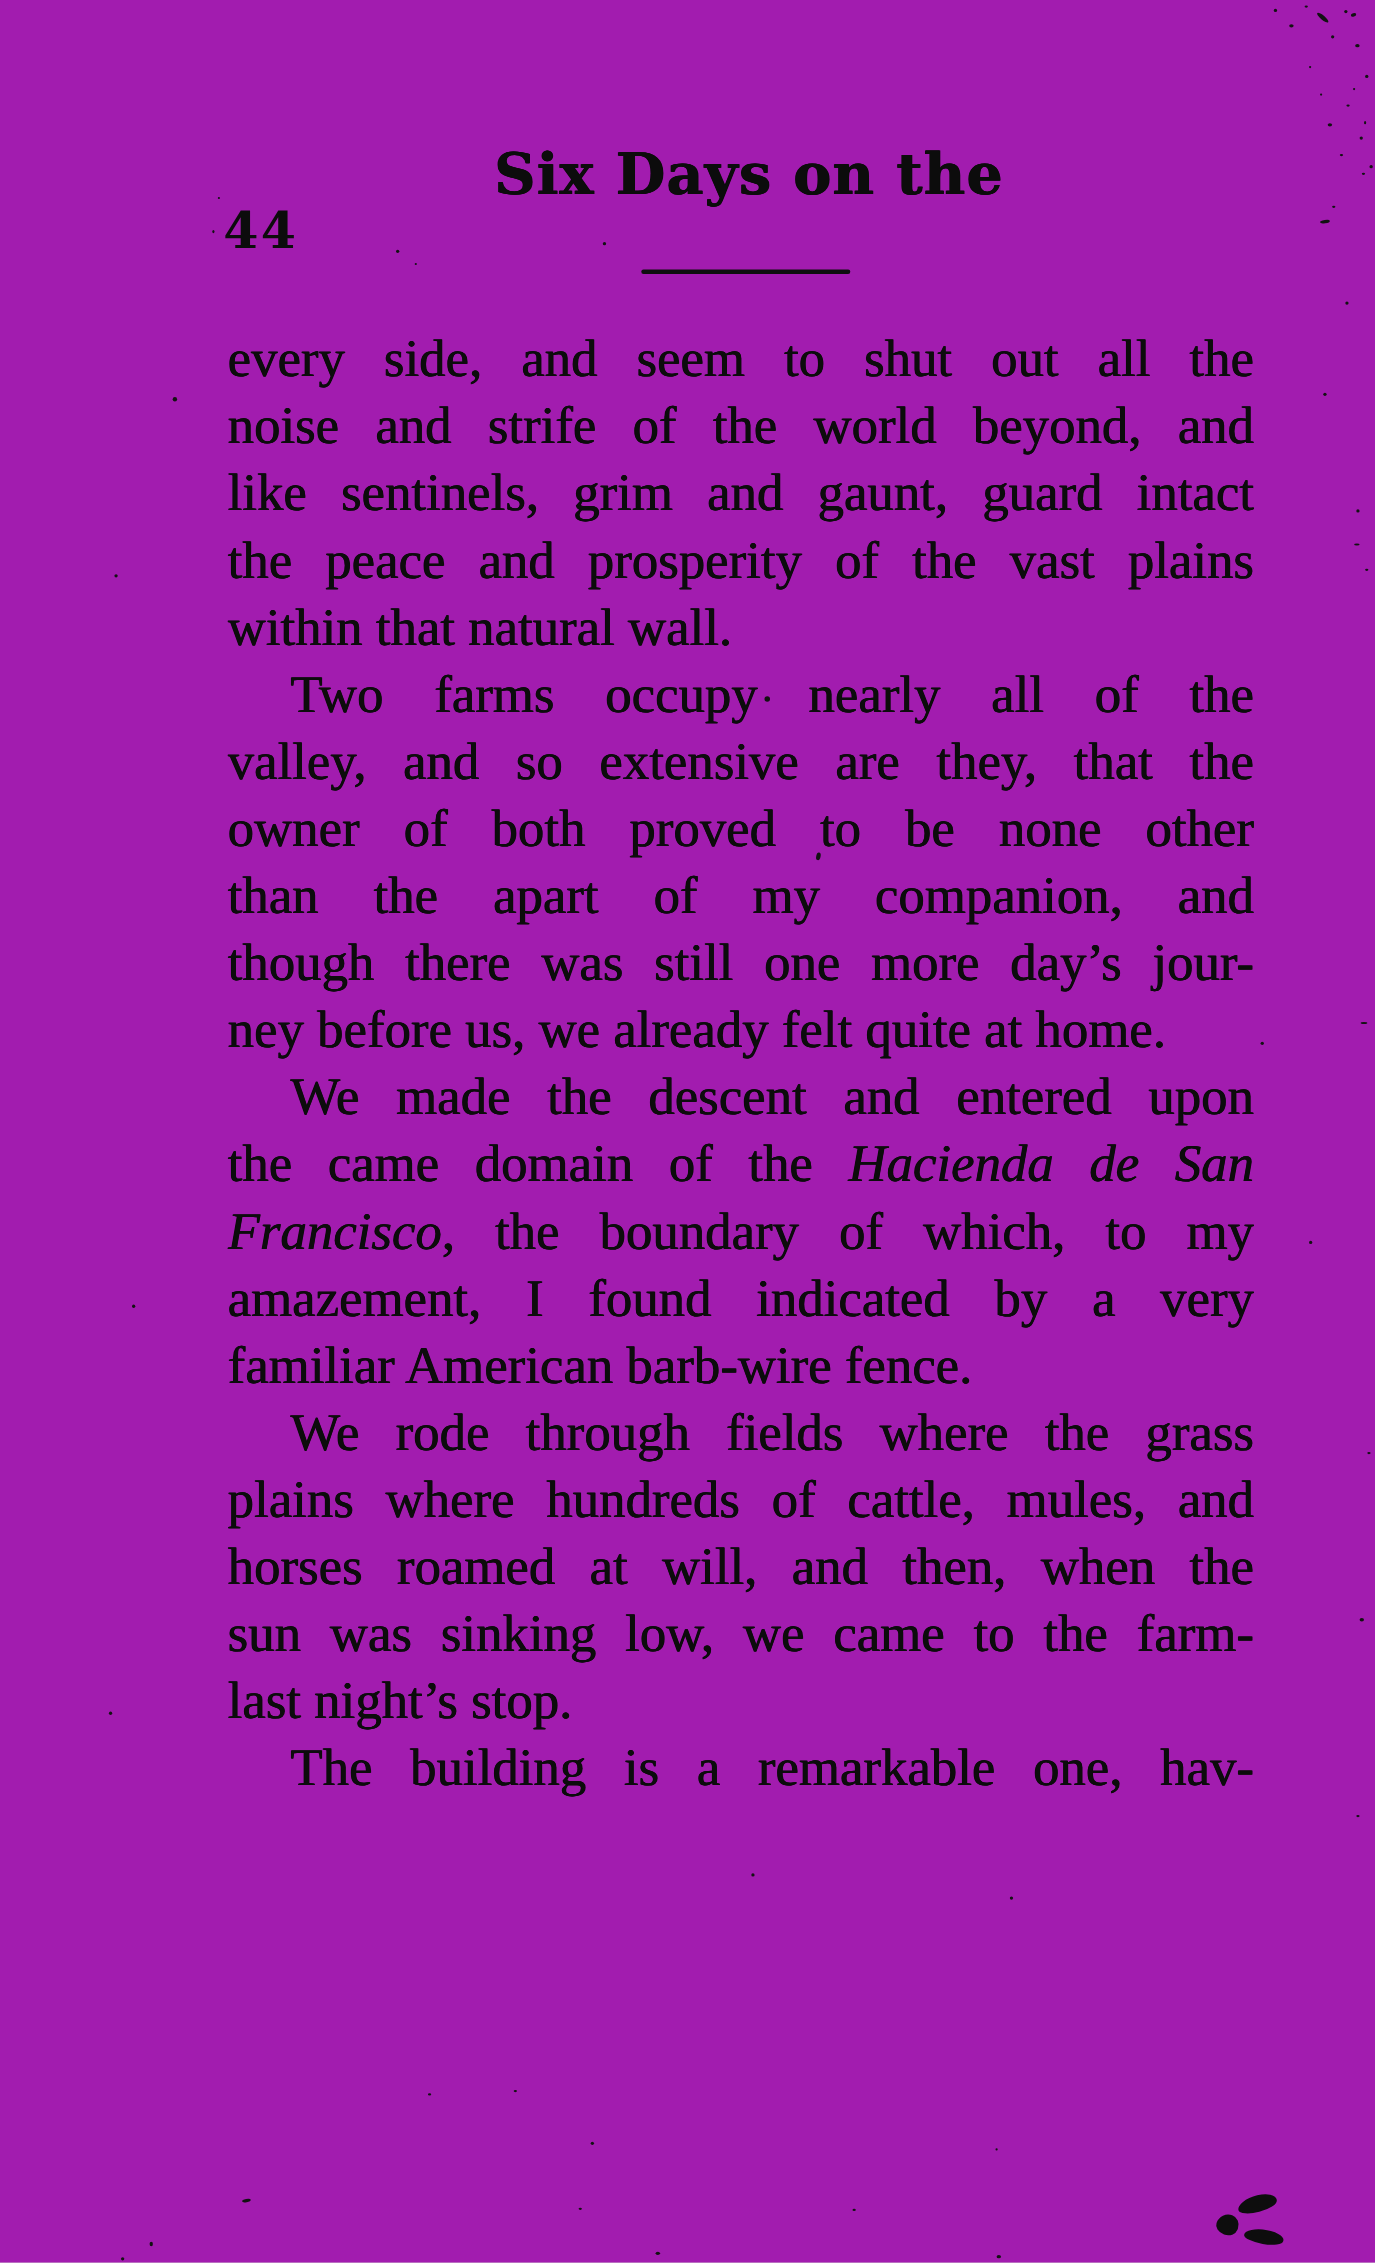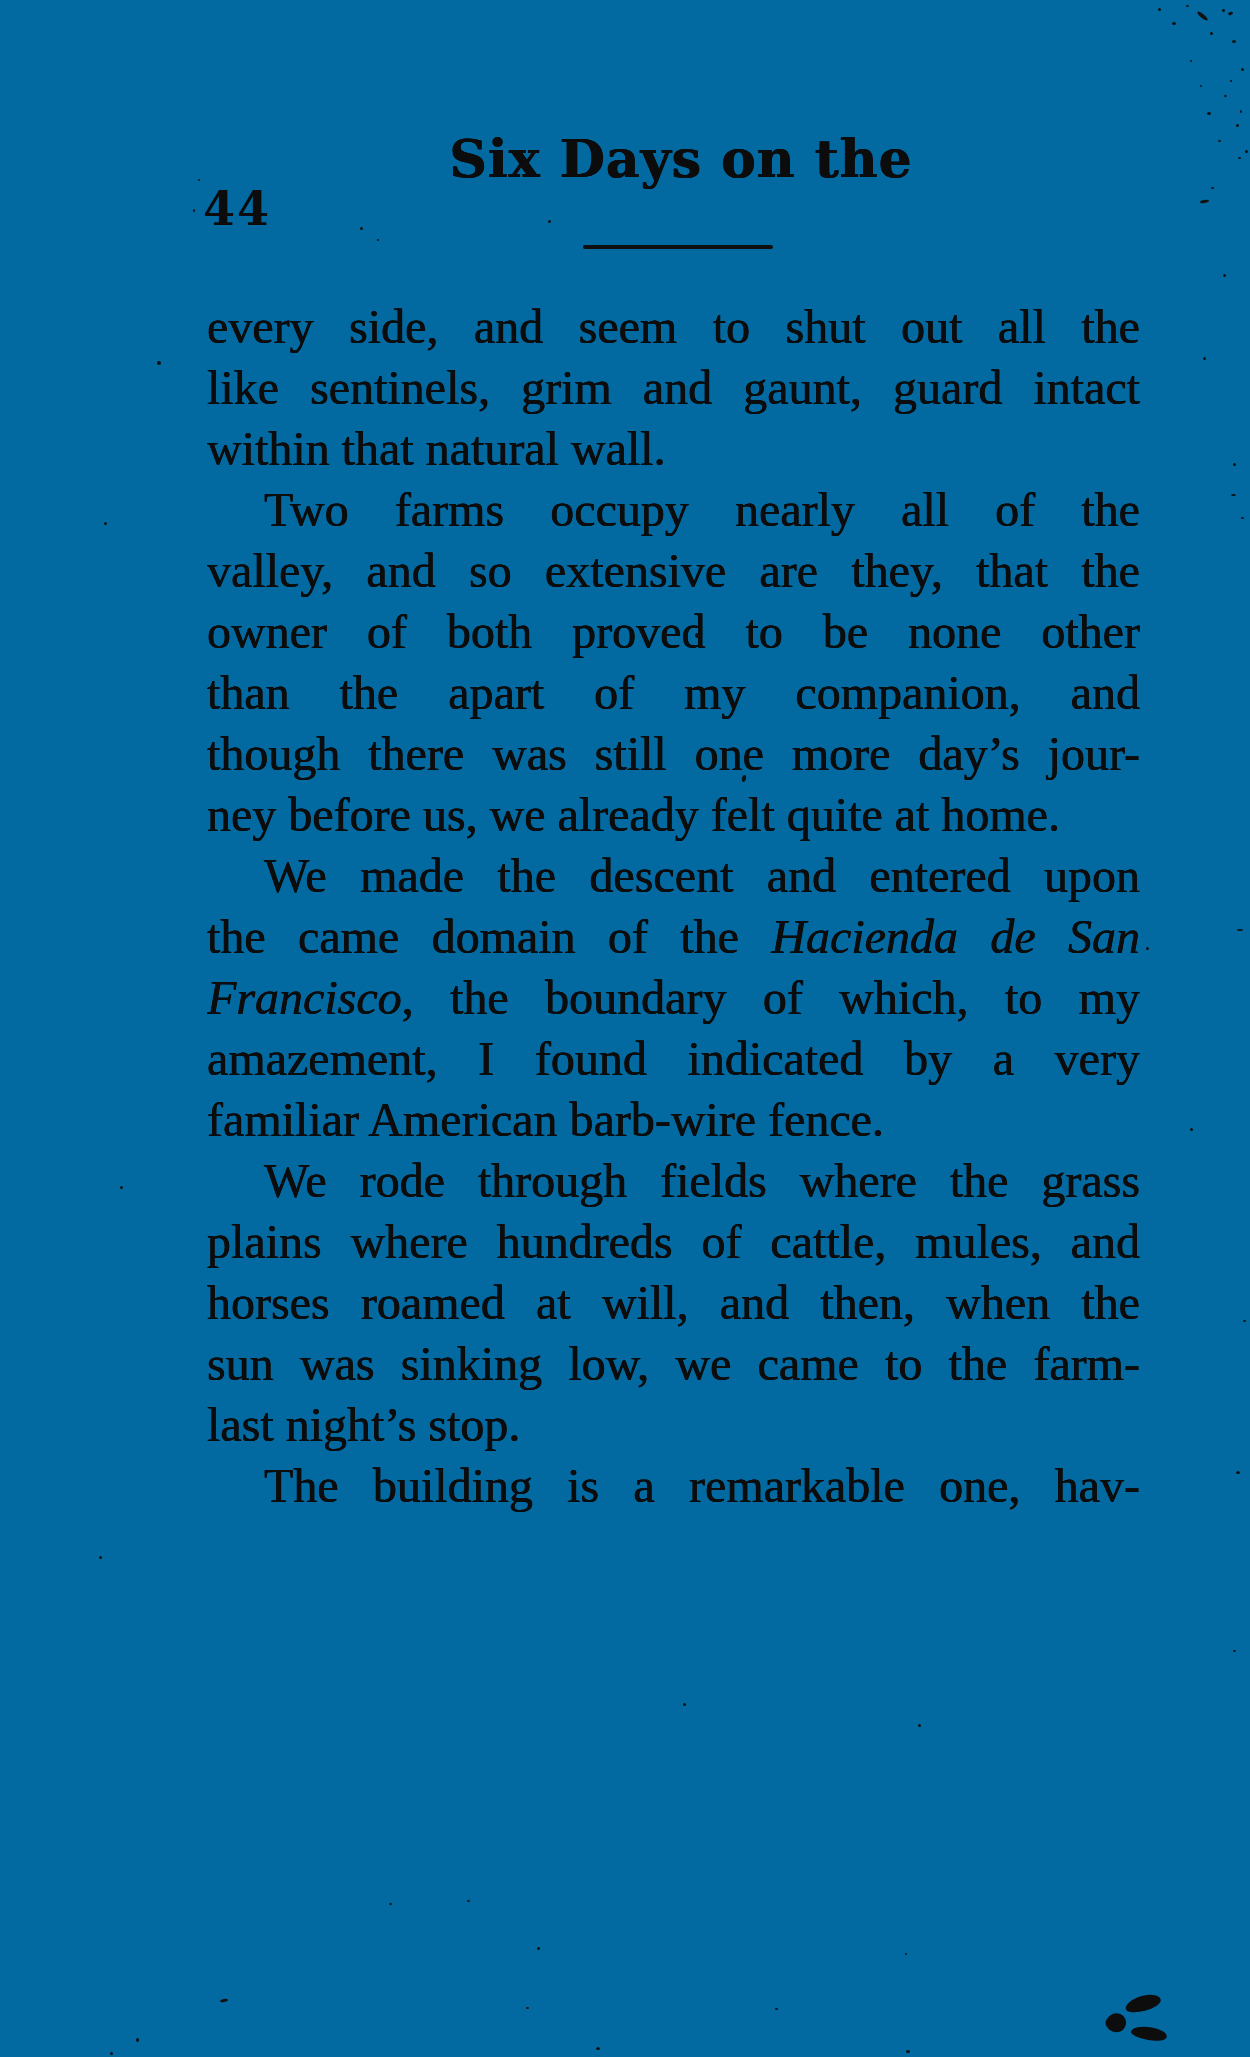--- a/index.html
+++ b/index.html
@@ -1,17 +1,17 @@
 <!DOCTYPE html>
 <html><head>
 <meta charset="utf-8">
 <title>Scanned book page</title>
 <style>
   html,body{margin:0;padding:0;background:#dcdcdc;}
-  .page{position:relative;width:1250px;height:2057px;background:#0369a1;overflow:hidden;color:#0c0c0c;}
+  .page{position:relative;width:1250px;height:2057px;background:#a21caf;overflow:hidden;color:#0c0c0c;}
   .pgnum{position:absolute;left:203px;top:182px;font-family:"DejaVu Serif",serif;font-weight:700;font-size:46px;letter-spacing:2px;}
   .rhead{position:absolute;left:681px;top:128px;transform:translateX(-50%);font-family:"DejaVu Serif",serif;font-weight:700;font-size:52px;letter-spacing:1px;white-space:nowrap;text-shadow:0.4px 0 0 currentColor,-0.4px 0 0 currentColor;}
   .rule{position:absolute;left:583px;top:245px;width:190px;height:4px;background:#0f0f0f;border-radius:2px;}
   .body-col{position:absolute;left:207px;top:296px;width:933px;font-family:"Liberation Serif",serif;font-size:48px;}
   .line{height:61px;line-height:61px;text-align:justify;text-align-last:justify;white-space:normal;overflow:hidden;
         text-shadow:0.35px 0 0 currentColor,-0.35px 0 0 currentColor;}
   .line.end{text-align-last:left;}
   .line.ind{text-indent:57px;}
   .it{font-style:italic;margin-top:46px;}
   .sp{position:absolute;background:#121212;border-radius:50%;}
@@ -22,21 +22,23 @@
 
 <div class="page">
 
   <div class="pgnum">44</div>
   <div class="rhead">Six Days on the</div>
   <div class="rule"></div>
 
   <div class="body-col">
 
     <div class="line"><span>every side, and seem to shut out all the</span></div>
+    <div class="line"><span>noise and strife of the world beyond, and</span></div>
     <div class="line"><span>like sentinels, grim and gaunt, guard intact</span></div>
+    <div class="line"><span>the peace and prosperity of the vast plains</span></div>
     <div class="line end"><span>within that natural wall.</span></div>
 
     <div class="line ind"><span>Two farms occupy nearly all of the</span></div>
     <div class="line"><span>valley, and so extensive are they, that the</span></div>
     <div class="line"><span>owner of both proved to be none other</span></div>
     <div class="line"><span>than the apart of my companion, and</span></div>
     <div class="line"><span>though there was still one more day’s jour-</span></div>
     <div class="line end"><span>ney before us, we already felt quite at home.</span></div>
 
     <div class="line ind"><span>We made the descent and entered upon</span></div>

